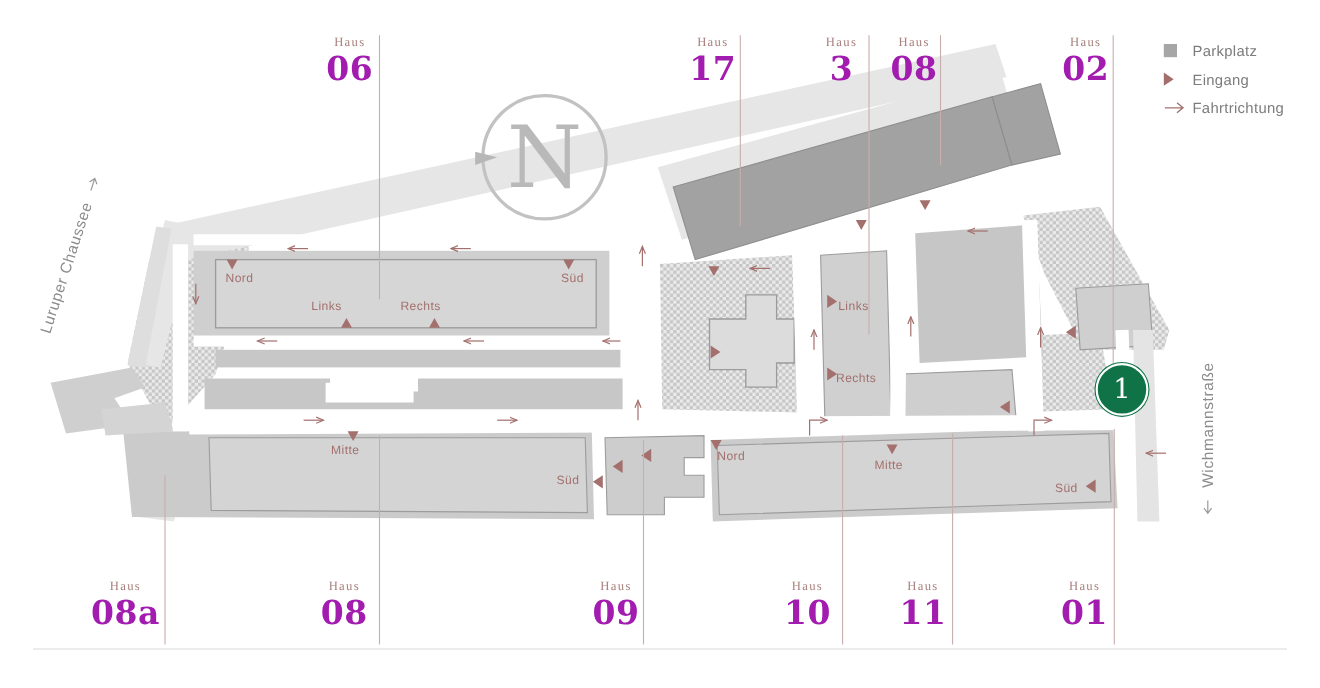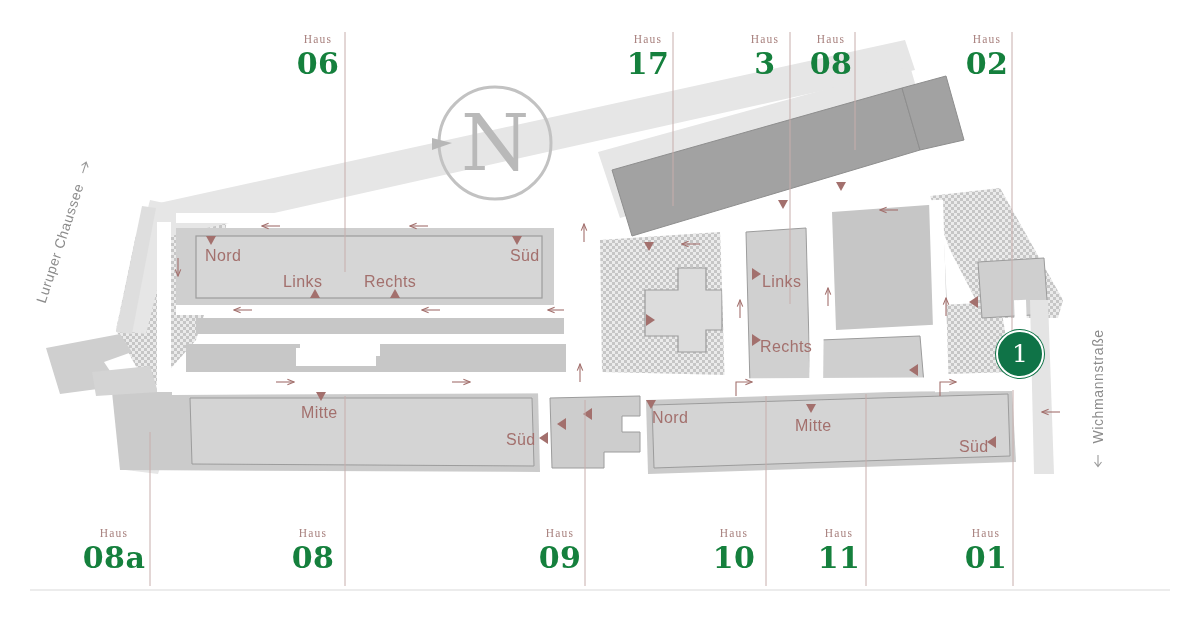--- a/index.html
+++ b/index.html
@@ -7,21 +7,21 @@
        font-family:"Liberation Sans",sans-serif;}
   #stage{position:relative;width:1200px;height:625px;background:#ffffff;}
   #map{position:absolute;left:0;top:0;width:1200px;height:625px;}
 
   
   .haus{position:absolute;text-align:center;color:#9d6b68;line-height:1;
         user-select:none;}
   .haus .kw{font-family:Liberation Serif, serif;font-size:11.5px;
             letter-spacing:1.2px;color:#a8817e;display:block;margin-bottom:3px;}
   .haus .num{font-family:"DejaVu Serif",serif;font-weight:700;font-size:30px;
-             color:#15803d;display:block;letter-spacing:0.5px;}
+             color:#a21caf;display:block;letter-spacing:0.5px;}
 
   
   #legend{position:absolute;left:1058px;top:33px;}
   .lg-row{display:flex;align-items:center;height:26px;}
   .lg-ic{width:26px;display:flex;align-items:center;justify-content:flex-start;}
   .lg-tx{font-size:13.5px;color:#7c7c7c;letter-spacing:.3px;
          font-family:"Liberation Sans",sans-serif;}
   .sw-park{width:12px;height:12px;background:#a6a6a6;display:block;}
   .sw-ein{width:0;height:0;border-left:9px solid #a36f6c;
           border-top:6px solid transparent;border-bottom:6px solid transparent;}
@@ -36,21 +36,21 @@
 
   
   #badge{position:absolute;left:996px;top:330px;width:44px;height:44px;
          border-radius:50%;background:#0f7347;border:2px solid #ffffff;
          box-shadow:0 0 0 1px #0f7347;display:flex;align-items:center;
          justify-content:center;}
   #badge span{color:#ffffff;font-size:25px;font-family:"DejaVu Serif",serif;
               line-height:1;padding-bottom:2px;}
 
   
-  .ent{position:absolute;color:#a3706d;font-size:16px;letter-spacing:.4px;
+  .ent{position:absolute;color:#a3706d;font-size:11px;letter-spacing:.4px;
        white-space:nowrap;font-family:"Liberation Sans",sans-serif;}
 </style>
 </head>
 <body>
 
 <div id="stage">
 
   <svg id="map" viewBox="0 0 1200 625">
     <defs>
       <pattern id="dots" width="6" height="6" patternUnits="userSpaceOnUse">
@@ -222,20 +222,42 @@
 
     <g>
       <circle cx="495" cy="143" r="56" fill="none" stroke="#c2c2c2" stroke-width="3"></circle>
       <polygon points="432,138 452,143 432,150" fill="#b7b7b7"></polygon>
       <text x="495" y="170" font-family="DejaVu Serif, serif" font-size="78" fill="#b9b9b9" text-anchor="middle">N</text>
     </g>
 
     <line x1="30" y1="590" x2="1170" y2="590" stroke="#ececec" stroke-width="2"></line>
   </svg>
 
+  <div id="legend">
+    <div class="lg-row">
+      <span class="lg-ic">
+        <span class="sw-park"></span>
+        </span>
+      <span class="lg-tx">Parkplatz</span>
+    </div>
+    <div class="lg-row">
+      <span class="lg-ic">
+        <span class="sw-ein"></span>
+        </span>
+      <span class="lg-tx">Eingang</span>
+    </div>
+    <div class="lg-row">
+      <span class="lg-ic">
+        <svg width="22" height="12" viewBox="0 0 22 12">
+          <path d="M1 6 H17 M12 1.5 L17.5 6 L12 10.5" fill="none" stroke="#a3706d" stroke-width="1.2"></path>
+          </svg>
+        </span>
+      <span class="lg-tx">Fahrtrichtung</span>
+    </div>
+  </div>
 
   <div class="street" id="st-luruper">
     <span>Luruper Chaussee</span>
     <svg width="16" height="10" viewBox="0 0 16 10" style="margin-left:6px">
       <path d="M1 5 H12 M8 1.5 L12.5 5 L8 8.5" fill="none" stroke="#9a9a9a" stroke-width="1.1"></path>
       </svg>
   </div>
   <div class="street" id="st-wich">
     <svg width="16" height="10" viewBox="0 0 16 10" style="margin-right:6px">
       <path d="M15 5 H4 M8 1.5 L3.5 5 L8 8.5" fill="none" stroke="#9a9a9a" stroke-width="1.1"></path>

